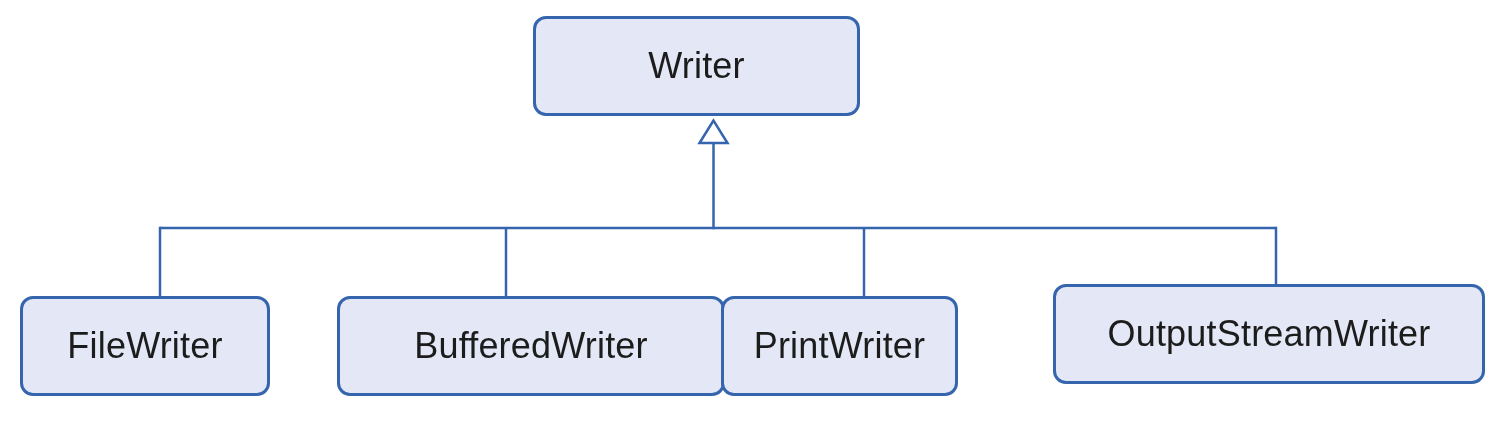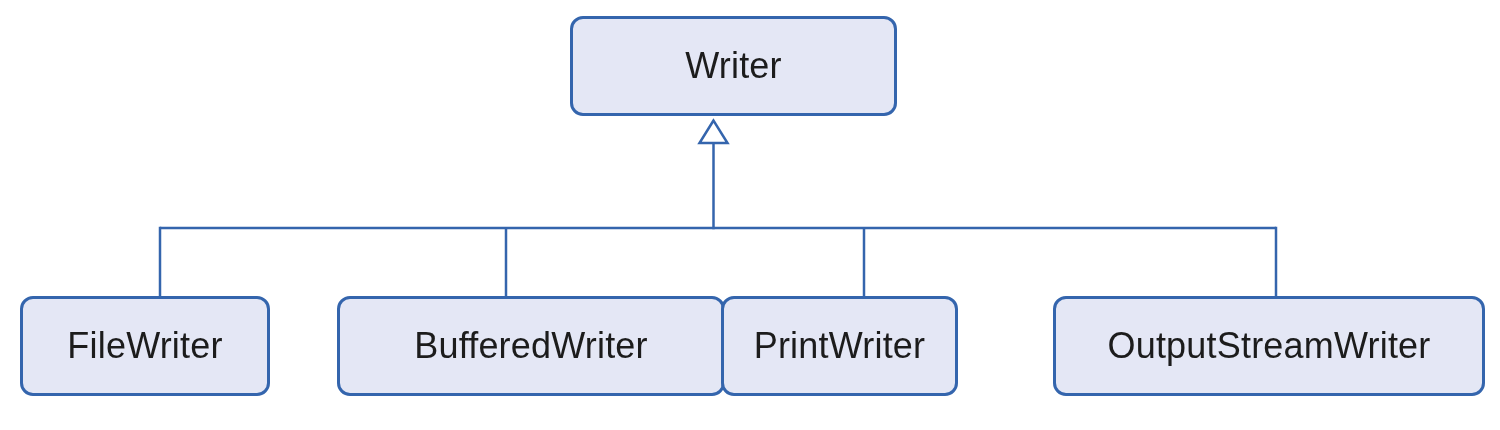--- a/index.html
+++ b/index.html
@@ -42,25 +42,25 @@
     border: 3px solid var(--accent, #3465ad);
     border-radius: 13px;
     display: flex;
     align-items: center;
     justify-content: center;
     font-size: 36px;
     color: var(--text, #1c1c1c);
     letter-spacing: 0.2px;
     white-space: nowrap;
   }
-  .node-writer            { left: 570px;  top: 16px;  width: 327px; }
+  .node-writer            { left: 533px;  top: 16px;  width: 327px; }
   .node-filewriter        { left: 20px;   top: 296px; width: 250px; }
   .node-bufferedwriter    { left: 337px;  top: 296px; width: 388px; }
   .node-printwriter       { left: 721px;  top: 296px; width: 237px; }
-  .node-outputstreamwriter{ left: 1053px; top: 296px; width: 432px; }
+  .node-outputstreamwriter{ left: 1053px; top: 284px; width: 432px; }
 </style>
 </head>
 <body>
 
 <div class="diagram">
 
   <svg class="connectors" viewBox="0 0 1500 430" xmlns="http://www.w3.org/2000/svg">
 
     <path d="M713.5,142 V229.25"></path>
 

